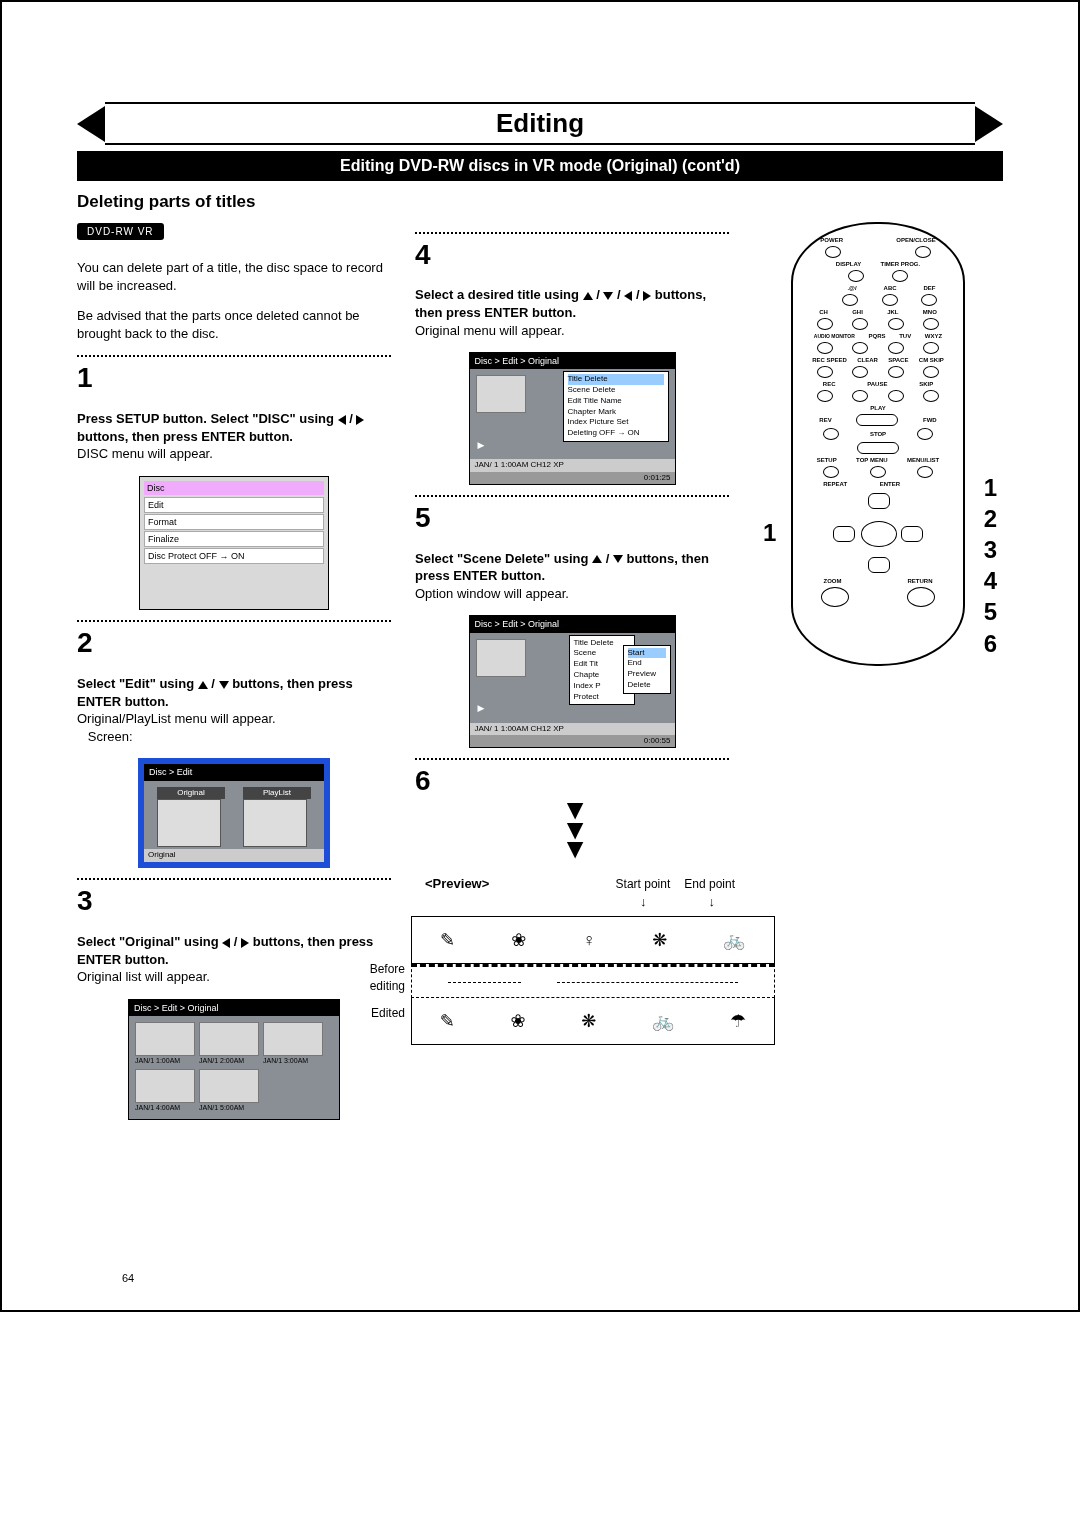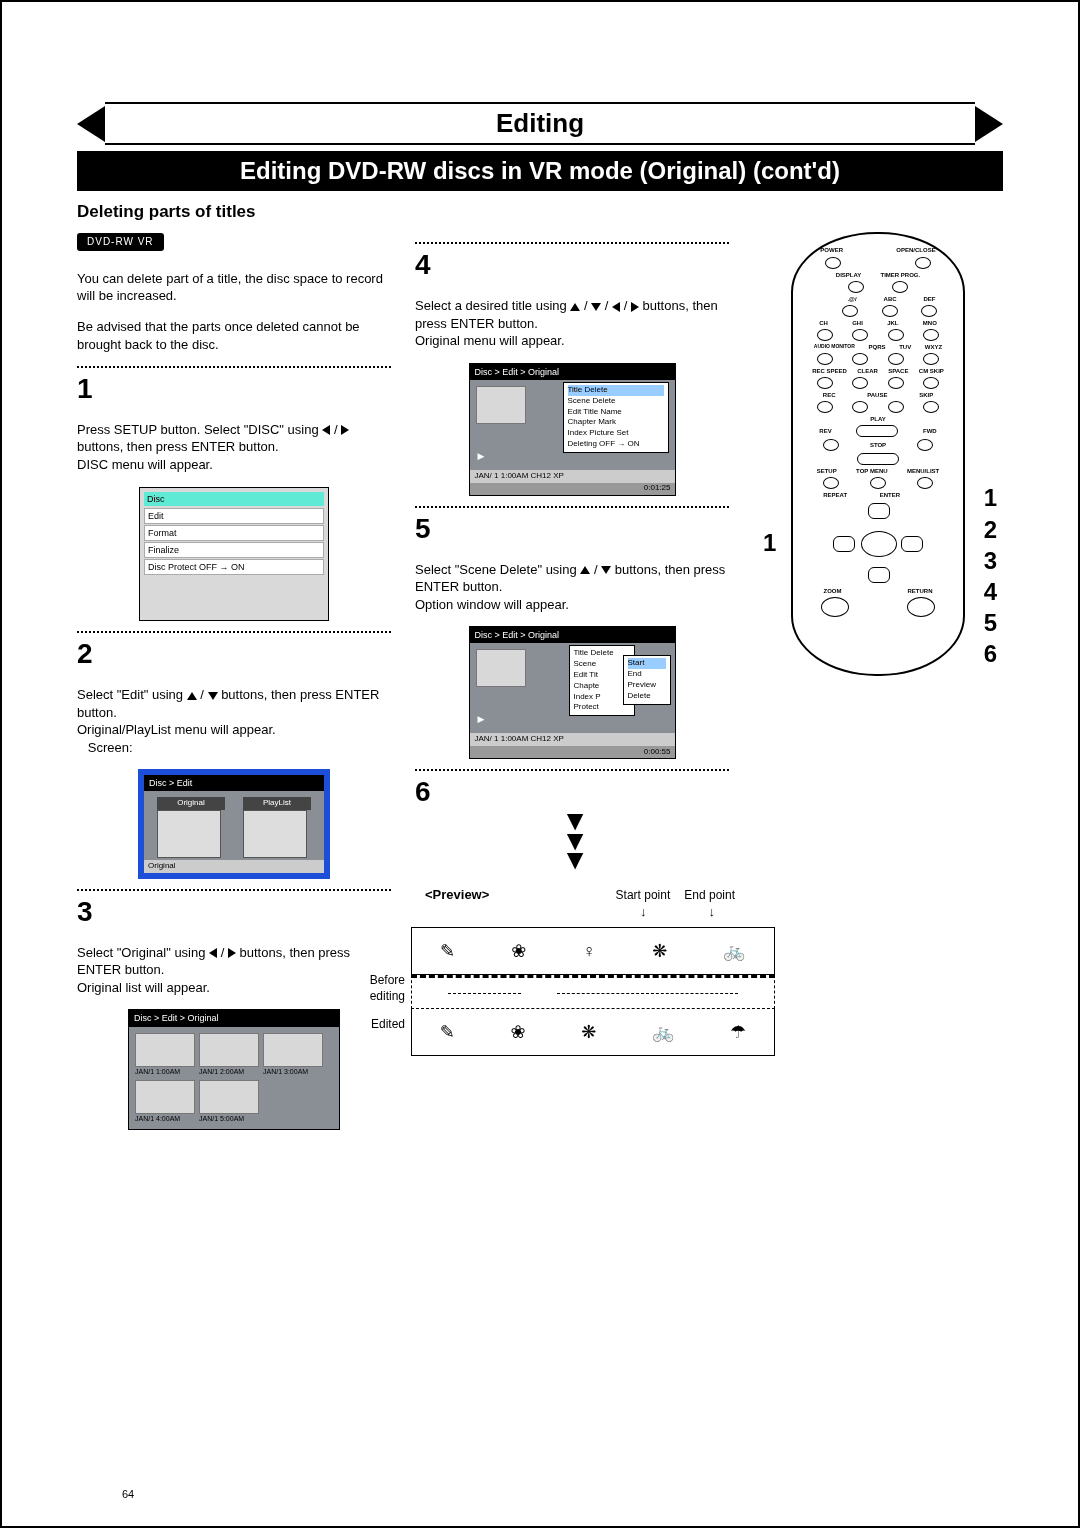--- a/index.html
+++ b/index.html
@@ -6,21 +6,21 @@
     font-family: Arial, Helvetica, sans-serif;
     font-size: 13px;
     line-height: 1.35;
     color: #000;
     background: #fff;
     margin: 0;
     padding: 0;
   }
   .page {
     width: 1080px;
-    height: 1528px;
+    height: 1312px;
     box-sizing: border-box;
     padding: 100px 75px 40px 75px;
     border: 2px solid #000;
     margin: 0 auto;
     position: relative;
   }
   .section-banner {
     display: flex;
     align-items: center;
     justify-content: center;
@@ -39,21 +39,21 @@
     border-bottom: 2px solid #000;
     text-align: center;
     font-size: 26px;
     font-weight: bold;
     padding: 2px 0;
   }
   .subtitle-bar {
     background: #000;
     color: #fff;
     text-align: center;
-    font-size: 24px;
+    font-size: 16px;
     font-weight: bold;
     padding: 4px 0;
     margin-bottom: 10px;
   }
   .section-heading {
     font-size: 17px;
     font-weight: bold;
     margin: 4px 0 8px 0;
   }
   .dvd-badge {
@@ -75,29 +75,29 @@
   .dot-rule {
     border: none;
     border-top: 2px dotted #000;
     margin: 10px 0 2px 0;
   }
   .big-num {
     font-size: 28px;
     font-weight: bold;
     margin: 0;
   }
-  .step-bold { font-weight: normal; }
+  .step-bold { font-weight: bold; }
   .menu-box, .screen-box {
     border: 1px solid #000;
     background: #d9d9d9;
     font-size: 9px;
     margin: 8px auto;
   }
   .menu-box { width: 180px; padding: 4px; }
-  .menu-title { background:#5eead4; padding:1px 3px; margin-bottom:2px;}
+  .menu-title { background:#f0abfc; padding:1px 3px; margin-bottom:2px;}
   .menu-item { background:#fff; border:1px solid #aaa; padding:1px 3px; margin:1px 0;}
   .screen-dark {
     background:#8a8f95;
     border:1px solid #000;
     width: 205px;
     margin: 8px auto;
     font-size:9px;
     color:#000;
   }
   .screen-head { background:#000000; color:#fff; padding:2px 5px; font-size:9px;}

